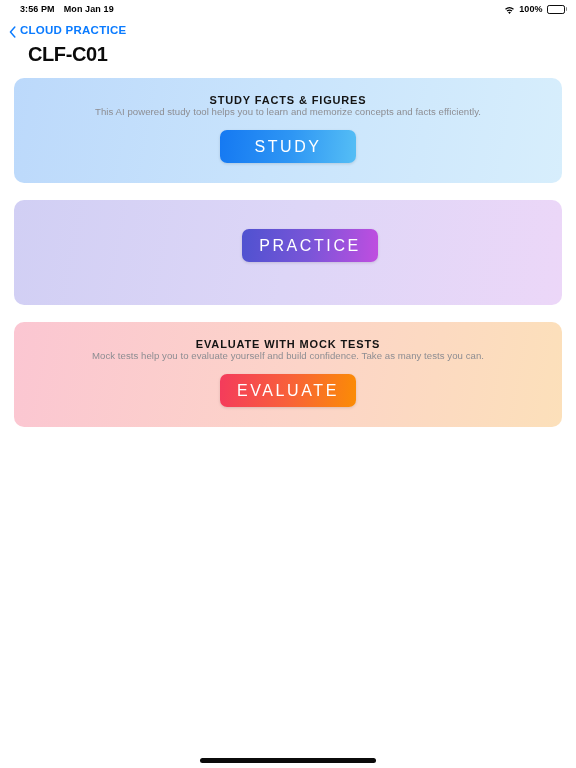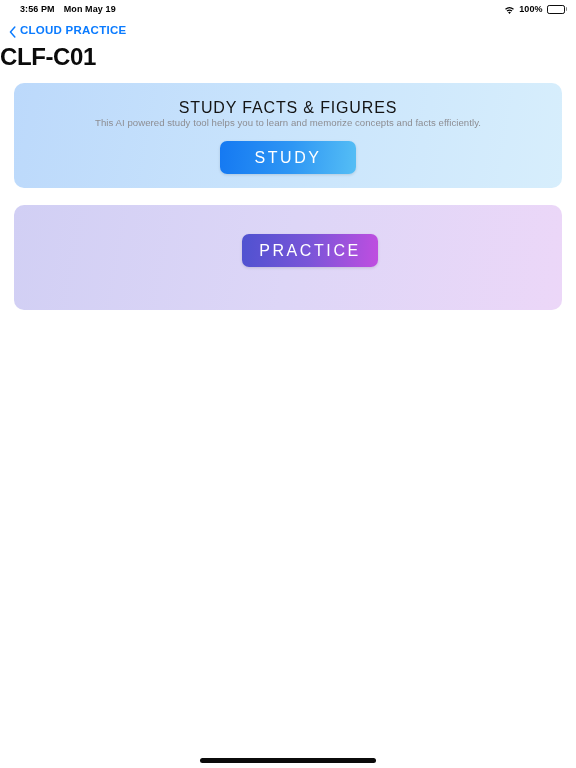--- a/index.html
+++ b/index.html
@@ -54,41 +54,41 @@
   .chevron-left{ display:block; width:7px; height:12px; }
   .nav-back-label{
     color:#0a7bff;
     font-size:11.5px;
     letter-spacing:0.25px;
     font-weight:700;
   }
 
   
   .page-title{
-    padding:6px 0 0 0;
-    font-size:24px;
+    padding:6px 0 0 28px;
+    font-size:20px;
     font-weight:bold;
     color:#0b0b0b;
     letter-spacing:-0.4px;
   }
 
   
   .cards{ padding:12px 14px 0 14px; display:flex; flex-direction:column; gap:17px; }
   .card{
     border-radius:10px;
     height:105px;
     display:flex; flex-direction:column;
     align-items:center;
     justify-content:flex-start;
     padding-top:16px;
     position:relative;
   }
   .card-title{
-    font-size:16px;
-    font-weight:normal;
+    font-size:11px;
+    font-weight:bold;
     letter-spacing:0.85px;
     color:#141414;
     text-align:left;
   }
   .card-desc{
     margin-top:0;
     font-size:9.6px;
     color:#8d8d92;
     text-align:center;
     letter-spacing:0.05px;
@@ -125,21 +125,21 @@
     background:#0b0b0b;
     border-radius:3px;
   }
 </style>
 </head>
 <body>
 
 <div class="status-bar">
   <div class="status-left">
     <span>3:56 PM</span>
-    <span>Mon May 19</span>
+    <span>Mon Jan 19</span>
   </div>
   <div class="status-right">
     <span class="wifi-icon">
       <svg viewBox="0 0 16 12" width="11" height="9" aria-hidden="true">
         <path d="M8 11.2 5.9 8.6a3.3 3.3 0 0 1 4.2 0L8 11.2z" fill="#000"></path>
         <path d="M3.8 6.1a6.6 6.6 0 0 1 8.4 0l-1.1 1.4a4.9 4.9 0 0 0-6.2 0L3.8 6.1z" fill="#000"></path>
         <path d="M1.6 3.4a10 10 0 0 1 12.8 0l-1.1 1.4a8.3 8.3 0 0 0-10.6 0L1.6 3.4z" fill="#000"></path>
       </svg>
     </span>
     <span class="battery-pct">100%</span>
@@ -166,16 +166,21 @@
   <section class="card card-study">
     <div class="card-title">STUDY FACTS &amp; FIGURES</div>
     <div class="card-desc">This AI powered study tool helps you to learn and memorize concepts and facts efficiently.</div>
     <button class="card-btn btn-study">STUDY</button>
   </section>
 
   <section class="card card-practice">
     <button class="card-btn btn-practice">PRACTICE</button>
   </section>
 
+  <section class="card card-evaluate">
+    <div class="card-title">EVALUATE WITH MOCK TESTS</div>
+    <div class="card-desc">Mock tests help you to evaluate yourself and build confidence. Take as many tests you can.</div>
+    <button class="card-btn btn-evaluate">EVALUATE</button>
+  </section>
 
 </div>
 
 <div class="home-indicator"></div>
 
 </body></html>

